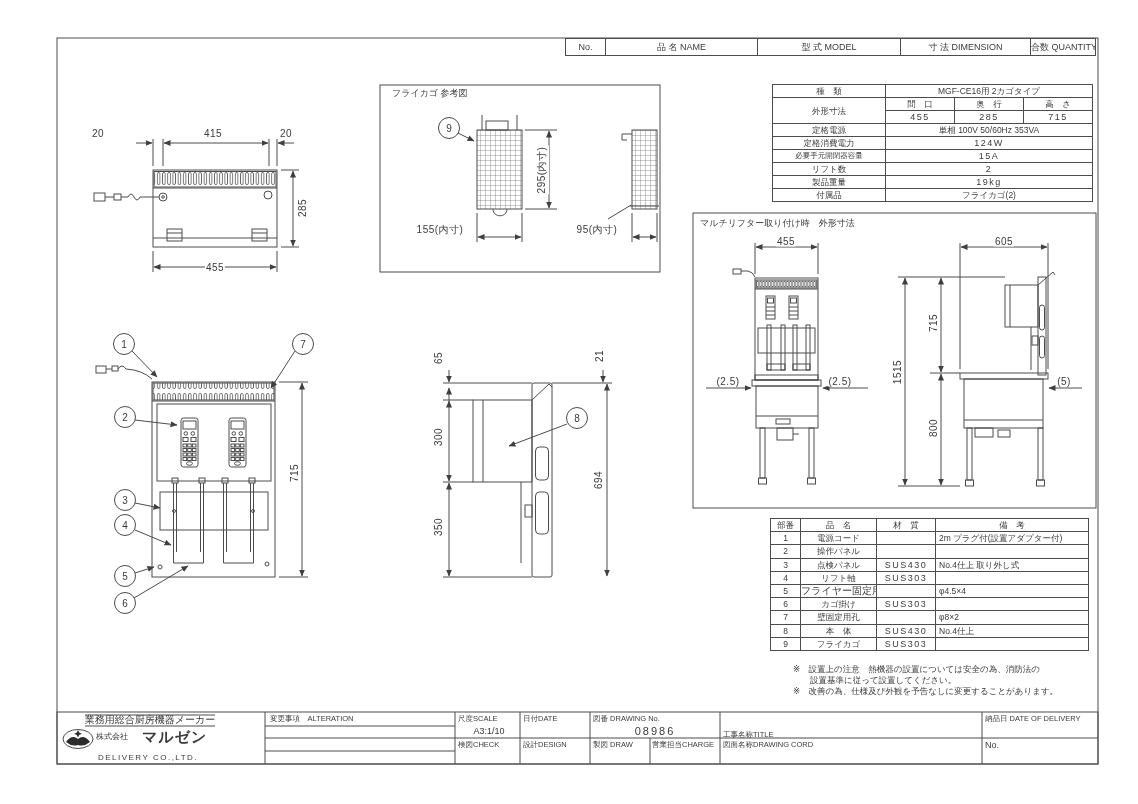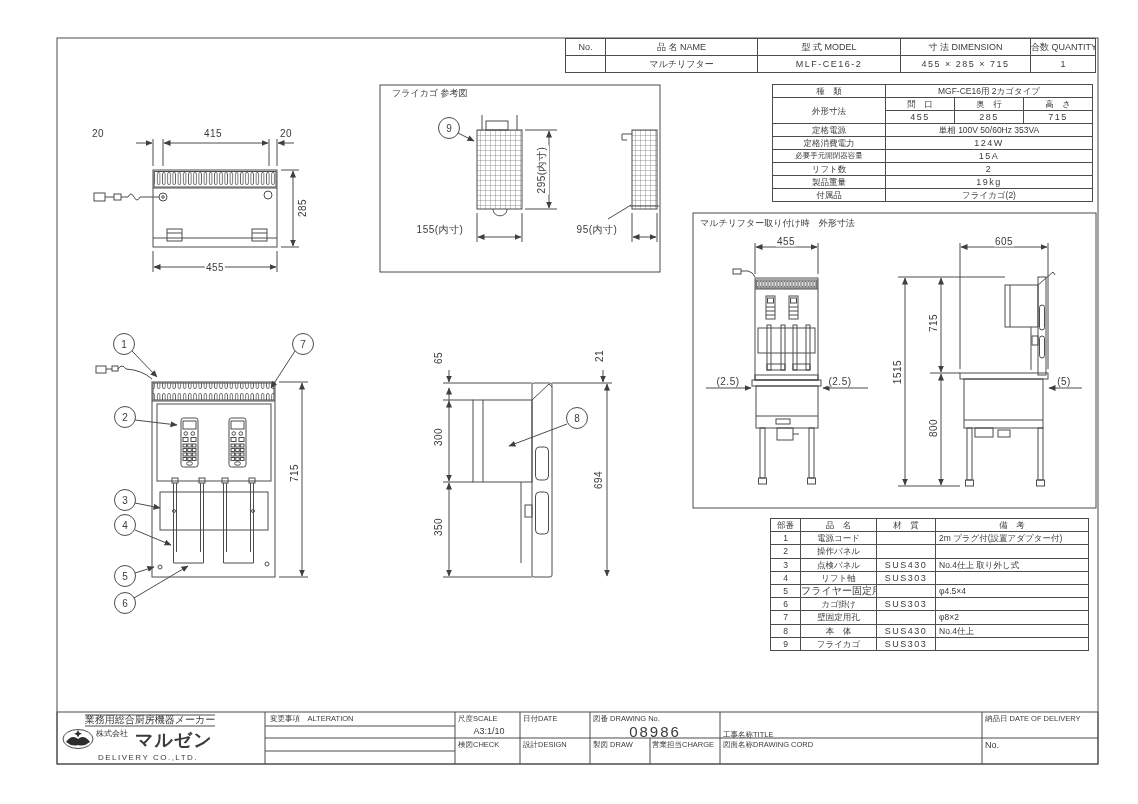--- a/index.html
+++ b/index.html
@@ -18,23 +18,23 @@
     padding:0;overflow:hidden;white-space:nowrap;}
   #headerTable{left:565px;top:38px;width:530px;font-size:9px;}
   #headerTable td{height:16px;}
   #specTable{left:772px;top:84px;width:320px;font-size:8.5px;}
   #specTable td{height:12px;line-height:12px;}
   #partsTable{left:770px;top:518px;width:318px;font-size:8.5px;}
   #partsTable td{height:12.2px;line-height:12px;}
   .num{letter-spacing:1.5px;font-size:9px;}
   .notes{position:absolute;left:793px;top:664px;font-size:8.5px;line-height:11px;color:#3a3a3a;}
   .notes .ind{padding-left:17px;}
-  .brand{position:absolute;left:96px;top:728px;display:flex;align-items:flex-start;gap:7px;}
+  .brand{position:absolute;left:96px;top:728px;display:flex;align-items:center;gap:14px;}
   .brand .pre{font-size:8px;padding-bottom:2px;}
-  .brand .big{font-size:18px;font-weight:bold;letter-spacing:1px;}
+  .brand .big{font-size:15px;font-weight:bold;letter-spacing:1px;}
 </style>
 </head>
 <body>
 
 <div id="stage">
 
 <svg id="linework" width="1138" height="804" viewBox="0 0 1138 804">
   <defs>
     <marker id="ar" markerWidth="8" markerHeight="8" refX="6.5" refY="4" orient="auto-start-reverse">
       <path d="M0,1 L7,4 L0,7 Z" fill="#3f3f3f"></path>
@@ -339,27 +339,20 @@
         <col style="width:65px">
       </colgroup>
   <tbody>
         <tr>
     <td>No.</td>
     <td>品 名  NAME</td>
     <td>型 式  MODEL</td>
     <td>寸 法  DIMENSION</td>
     <td>合数 QUANTITY</td>
   </tr>
-  <tr>
-    <td></td>
-    <td>マルチリフター</td>
-    <td class="num">MLF-CE16-2</td>
-    <td class="num">455 × 285 × 715</td>
-    <td>1</td>
-  </tr>
 </tbody>
     </table>
 
 <table class="tbl" id="specTable">
   <colgroup>
         <col style="width:113px">
         <col style="width:69px">
         <col style="width:69px">
         <col style="width:69px">
       </colgroup>
@@ -508,33 +501,38 @@
 <div class="t sm" style="left:700px;top:217px">マルチリフター取り付け時　外形寸法</div>
 <div class="t c dim" style="left:786px;top:241px">455</div>
 <div class="t c dim" style="left:1004px;top:241px">605</div>
 <div class="t c dim" style="left:728px;top:381px">(2.5)</div>
 <div class="t c dim" style="left:840px;top:381px">(2.5)</div>
 <div class="t c dim" style="left:1064px;top:381px">(5)</div>
 <div class="t v dim" style="left:933px;top:323px">715</div>
 <div class="t v dim" style="left:897px;top:372px">1515</div>
 <div class="t v dim" style="left:933px;top:428px">800</div>
 
+<div class="notes">
+  <div>※　設置上の注意　熱機器の設置については安全の為、消防法の</div>
+  <div class="ind">設置基準に従って設置してください。</div>
+  <div>※　改善の為、仕様及び外観を予告なしに変更することがあります。</div>
+</div>
 
 <div class="t c" style="left:150px;top:720px;font-size:10px">業務用総合厨房機器メーカー</div>
 <div class="brand">
   <span class="pre">株式会社</span>
   <span class="big">マルゼン</span>
 </div>
 <div class="t c" style="left:148px;top:757px;font-size:8px;letter-spacing:1.5px">DELIVERY CO.,LTD.</div>
 <div class="t xs" style="left:270px;top:714px">変更事項　ALTERATION</div>
 <div class="t xs" style="left:458px;top:714px">尺度SCALE</div>
 <div class="t c" style="left:489px;top:731px;font-size:9px">A3:1/10</div>
 <div class="t xs" style="left:523px;top:714px">日付DATE</div>
 <div class="t xs" style="left:593px;top:714px">図番 DRAWING  No.</div>
-<div class="t c" style="left:655px;top:731px;font-size:15px;letter-spacing:2px">08986</div>
+<div class="t c" style="left:655px;top:731px;font-size:11px;letter-spacing:2px">08986</div>
 <div class="t xs" style="left:723px;top:730px">工事名称TITLE</div>
 <div class="t xs" style="left:985px;top:714px">納品日  DATE OF DELIVERY</div>
 <div class="t xs" style="left:458px;top:740px">検図CHECK</div>
 <div class="t xs" style="left:523px;top:740px">設計DESIGN</div>
 <div class="t xs" style="left:593px;top:740px">製図 DRAW</div>
 <div class="t xs" style="left:652px;top:740px">営業担当CHARGE</div>
 <div class="t xs" style="left:723px;top:740px">図面名称DRAWING CORD</div>
 <div class="t" style="left:985px;top:740px;font-size:9px">No.</div>
 
 </div>

